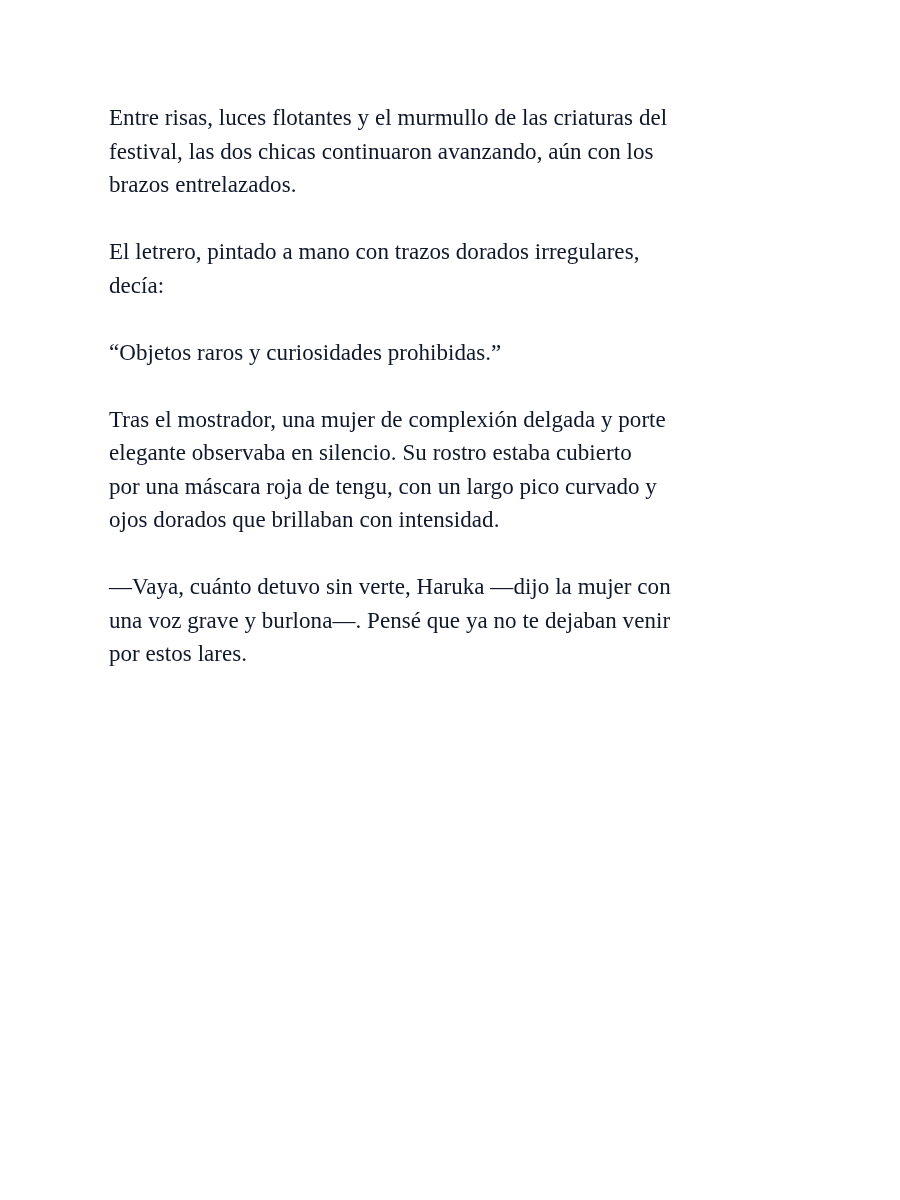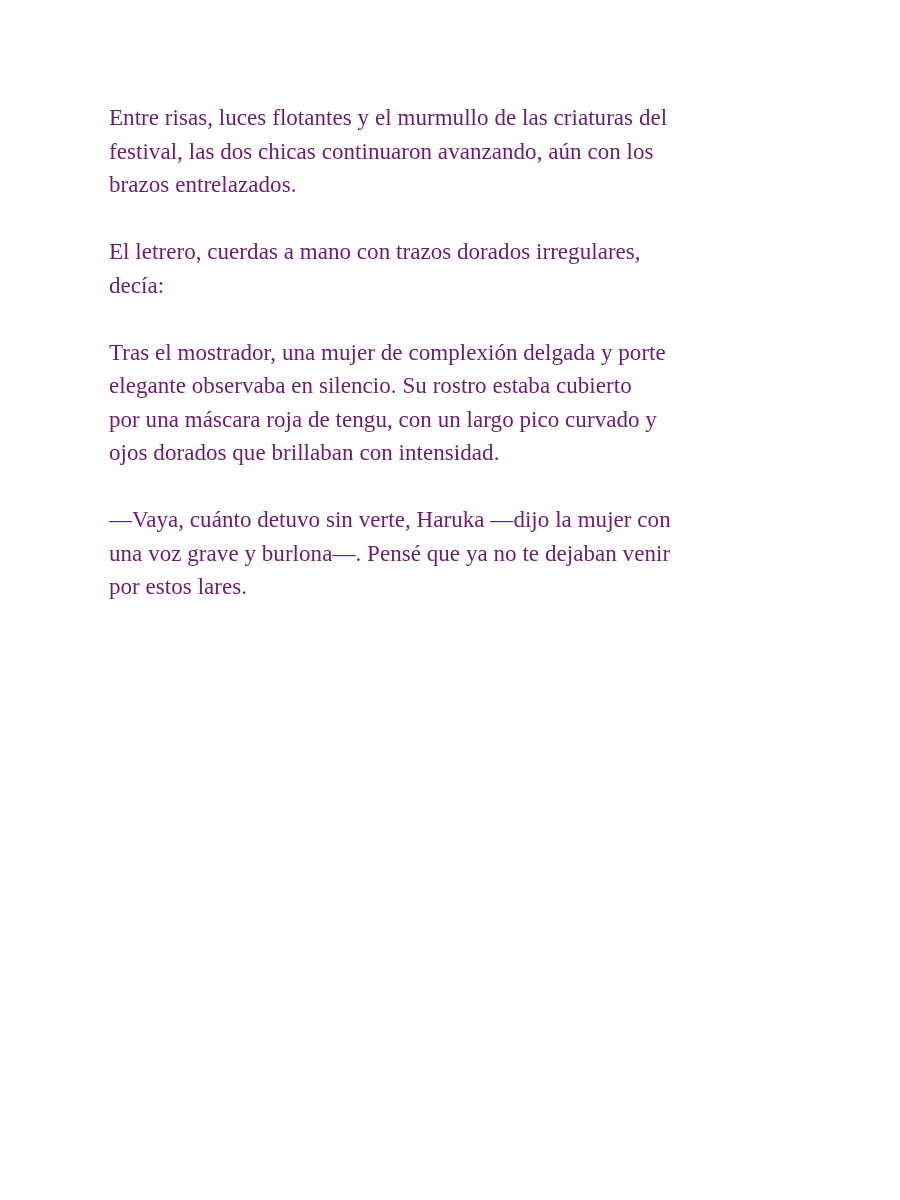--- a/index.html
+++ b/index.html
@@ -11,40 +11,41 @@
       width: 900px;
       height: 1200px;
       overflow: hidden;
       position: relative;
     }
     .page {
       position: absolute;
       left: 109px;
       top: 101px;
       width: 700px;
-      color: #701a75;
+      color: #0f172a;
       font-family: "Liberation Serif", "DejaVu Serif", serif;
       font-size: 23px;
       line-height: 33.5px;
       letter-spacing: 0.05px;
     }
     .para {
       margin: 0 0 33.5px 0;
       white-space: pre-line;
     }
   </style>
 </head>
 <body>
 
 <div class="page">
   <p class="para">Entre risas, luces flotantes y el murmullo de las criaturas del
 festival, las dos chicas continuaron avanzando, aún con los
 brazos entrelazados.</p>
-  <p class="para">El letrero, cuerdas a mano con trazos dorados irregulares,
+  <p class="para">El letrero, pintado a mano con trazos dorados irregulares,
 decía:</p>
+  <p class="para">“Objetos raros y curiosidades prohibidas.”</p>
   <p class="para">Tras el mostrador, una mujer de complexión delgada y porte
 elegante observaba en silencio. Su rostro estaba cubierto
 por una máscara roja de tengu, con un largo pico curvado y
 ojos dorados que brillaban con intensidad.</p>
   <p class="para">—Vaya, cuánto detuvo sin verte, Haruka —dijo la mujer con
 una voz grave y burlona—. Pensé que ya no te dejaban venir
 por estos lares.</p>
 </div>
 
 </body></html>

